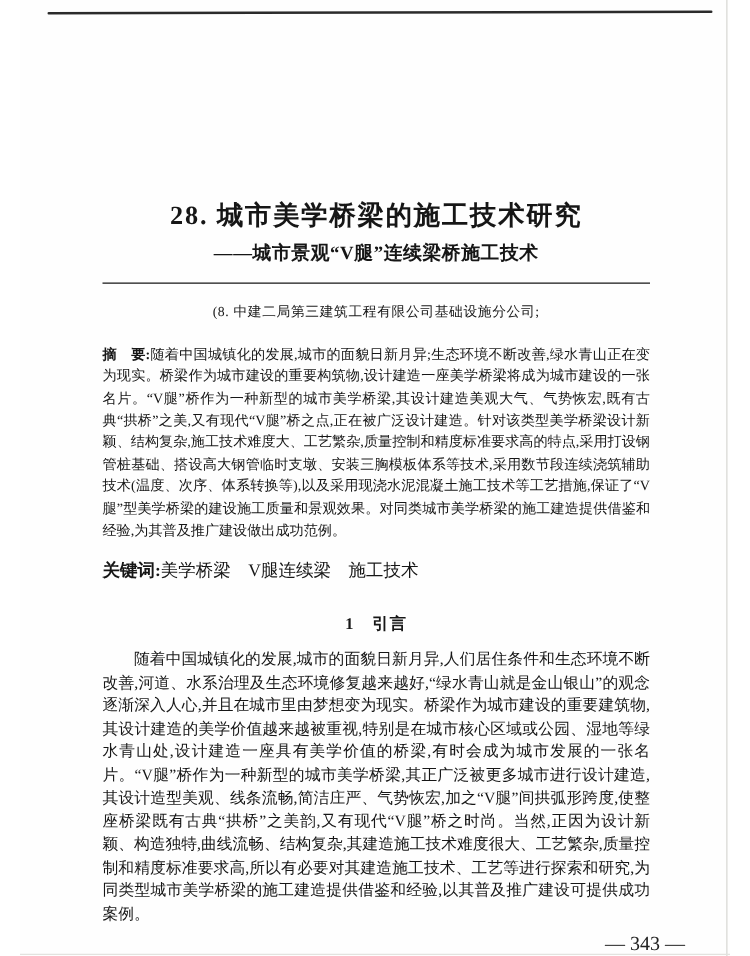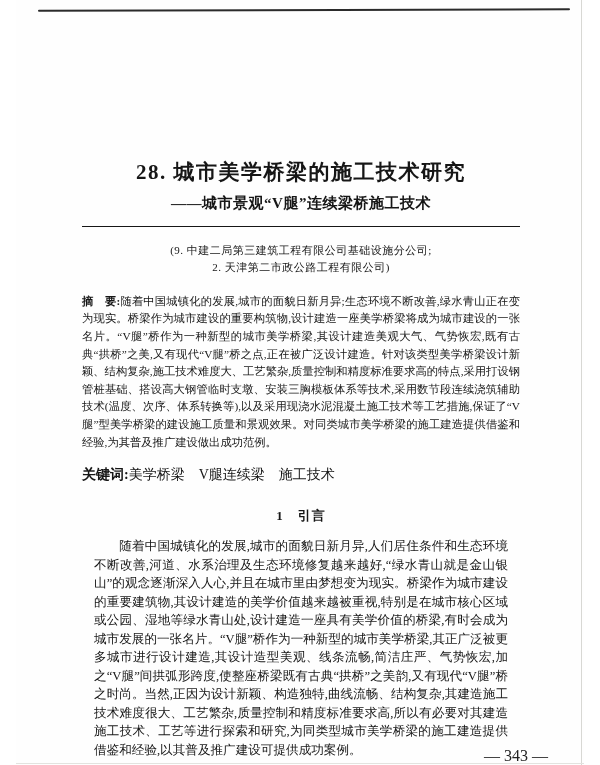--- a/index.html
+++ b/index.html
@@ -85,21 +85,21 @@
     line-height: 1.5;
   }
   .section-heading {
     margin: 22px 0 10px 0;
     font-size: 13px;
     font-weight: bold;
     letter-spacing: 1px;
     text-align: center;
   }
   .body-paragraph {
-    margin: 12px;
+    margin: 0;
     font-size: 12.6px;
     line-height: 1.47;
     text-align: justify;
     text-justify: inter-ideograph;
     text-indent: 2em;
   }
   .page-number {
     position: absolute;
     right: 36px;
     bottom: 0px;
@@ -118,23 +118,22 @@
 
   <div class="content">
 
     <h1 class="paper-title">28. 城市美学桥梁的施工技术研究</h1>
 
     <h2 class="paper-subtitle">——城市景观“V腿”连续梁桥施工技术</h2>
 
     <hr class="title-divider">
 
 
-    <div class="affil-line">(9. 中建二局第三建筑工程有限公司基础设施分公司;</div>
+    <div class="affil-line">(8. 中建二局第三建筑工程有限公司基础设施分公司;</div>
 
-    <div class="affil-line">2. 天津第二市政公路工程有限公司)</div>
 
     <div class="abstract-block">
       <p><span class="abstract-label">摘　要:</span><span>随着中国城镇化的发展,城市的面貌日新月异;生态环境不断改善,绿水青山正在变为现实。桥梁作为城市建设的重要构筑物,设计建造一座美学桥梁将成为城市建设的一张名片。“V腿”桥作为一种新型的城市美学桥梁,其设计建造美观大气、气势恢宏,既有古典“拱桥”之美,又有现代“V腿”桥之点,正在被广泛设计建造。针对该类型美学桥梁设计新颖、结构复杂,施工技术难度大、工艺繁杂,质量控制和精度标准要求高的特点,采用打设钢管桩基础、搭设高大钢管临时支墩、安装三胸模板体系等技术,采用数节段连续浇筑辅助技术(温度、次序、体系转换等),以及采用现浇水泥混凝土施工技术等工艺措施,保证了“V腿”型美学桥梁的建设施工质量和景观效果。对同类城市美学桥梁的施工建造提供借鉴和经验,为其普及推广建设做出成功范例。</span></p>
     </div>
 
     <div class="keywords-line"><span class="keywords-label">关键词:</span><span>美学桥梁　V腿连续梁　施工技术</span></div>
 
     <h3 class="section-heading">1　引言</h3>
 
     <p class="body-paragraph">随着中国城镇化的发展,城市的面貌日新月异,人们居住条件和生态环境不断改善,河道、水系治理及生态环境修复越来越好,“绿水青山就是金山银山”的观念逐渐深入人心,并且在城市里由梦想变为现实。桥梁作为城市建设的重要建筑物,其设计建造的美学价值越来越被重视,特别是在城市核心区域或公园、湿地等绿水青山处,设计建造一座具有美学价值的桥梁,有时会成为城市发展的一张名片。“V腿”桥作为一种新型的城市美学桥梁,其正广泛被更多城市进行设计建造,其设计造型美观、线条流畅,简洁庄严、气势恢宏,加之“V腿”间拱弧形跨度,使整座桥梁既有古典“拱桥”之美韵,又有现代“V腿”桥之时尚。当然,正因为设计新颖、构造独特,曲线流畅、结构复杂,其建造施工技术难度很大、工艺繁杂,质量控制和精度标准要求高,所以有必要对其建造施工技术、工艺等进行探索和研究,为同类型城市美学桥梁的施工建造提供借鉴和经验,以其普及推广建设可提供成功案例。</p>

